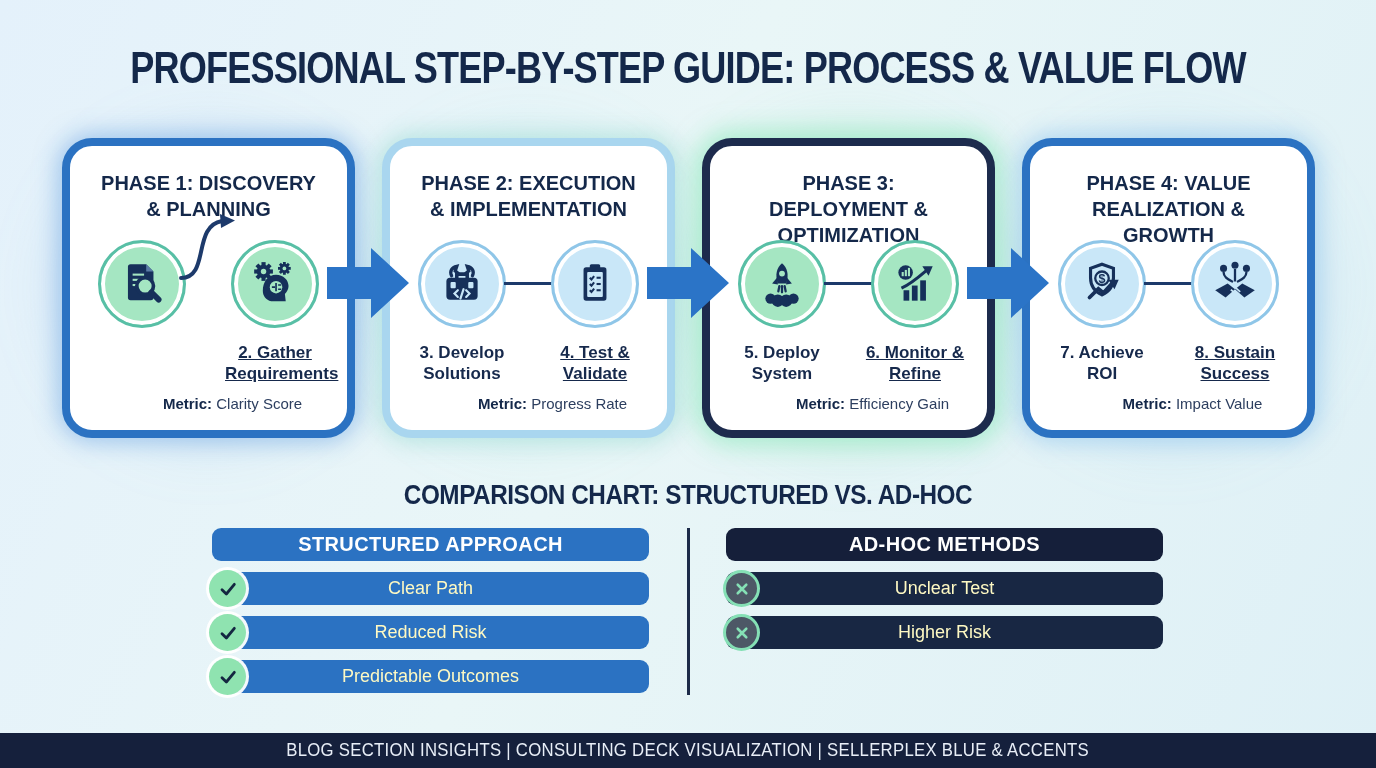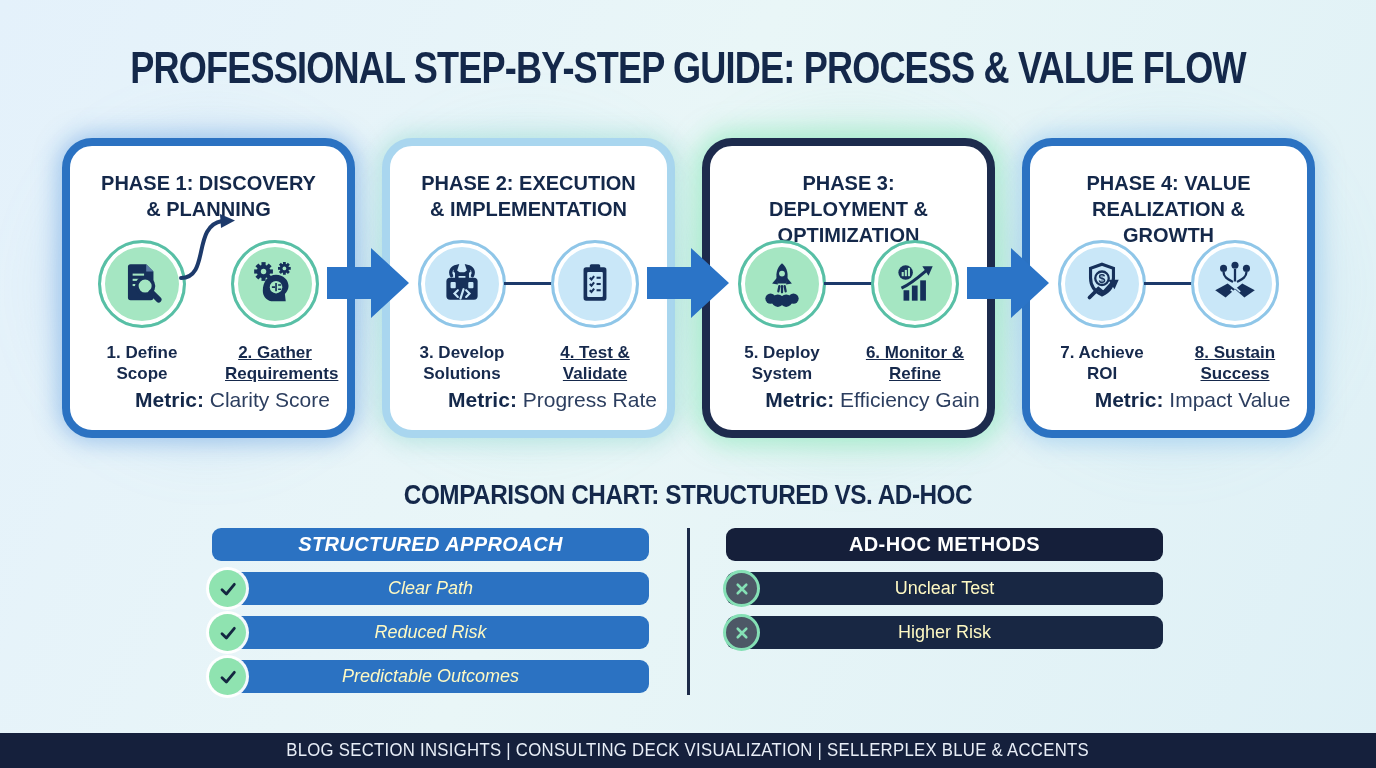--- a/index.html
+++ b/index.html
@@ -55,38 +55,38 @@
   .circle.blue{border-color:var(--sky-ring);background:var(--sky);}
   .connector{position:absolute;top:136px;left:114px;width:49px;height:3px;background:var(--connector);}
   .curve-arrow{position:absolute;left:108px;top:66px;width:60px;height:76px;}
   .step-label{
     position:absolute;top:196px;width:100px;
     font-size:17px;font-weight:bold;line-height:1.25;color:#16294C;text-align:center;
   }
   .step-label.sl1{left:22px;} .step-label.sl2{right:22px;text-decoration:underline;}
   .metric{
     position:absolute;bottom:18px;left:0;right:0;text-align:center;
-    font-size:21px;color:#2C3E5F;margin-left:48px;
+    font-size:15px;color:#2C3E5F;margin-left:48px;
   }
   .metric b{color:var(--text-navy);}
 
   .flow-arrow{position:absolute;top:240px;width:82px;height:86px;z-index:3;}
   .fa1{left:327px;} .fa2{left:647px;} .fa3{left:967px;}
 
   .comp-title{
     position:absolute;top:480px;left:0;width:100%;margin:0;text-align:center;
     font-size:27px;font-weight:bold;color:var(--text-navy);letter-spacing:-.5px;transform:scaleX(.9);z-index:2;
   }
   .comp-col{position:absolute;top:528px;width:437px;z-index:2;}
   .comp-col.left{left:212px;} .comp-col.right{left:726px;}
   .comp-header{
     height:33px;border-radius:9px;display:flex;align-items:center;justify-content:center;
     color:#fff;font-size:20px;font-weight:bold;letter-spacing:.4px;
   }
-  .blue-bg{background:var(--primary-blue);font-style:italic;}
+  .blue-bg{background:var(--primary-blue);}
   .navy-bg{background:var(--row-navy);}
   .comp-header.navy-bg{background:#151F3A;}
   .comp-row{
     position:relative;height:33px;margin-top:11px;border-radius:9px;
     display:flex;align-items:center;justify-content:center;
     color:#fef9c3;font-size:18px;
   }
   .comp-row:first-of-type{margin-top:12px;}
   .badge{
     position:absolute;left:-3px;top:-2px;width:37px;height:37px;border-radius:50%;box-sizing:border-box;
@@ -149,21 +149,20 @@
             <rect x="-2" y="-9" width="4" height="18" transform="rotate(90)"></rect>
             <rect x="-2" y="-9" width="4" height="18" transform="rotate(135)"></rect>
           <circle r="6.5"></circle>
             <circle r="2.6" fill="#A5E6C2"></circle>
         </g>
         <path d="M25 15 c7 0 12 5 12 11 0 3 -1.5 5.5 -3.5 7.5 l.8 7 h-14 c-5 -1 -8 -5 -8 -10 0 -9 5 -15.5 12.7 -15.5 z" fill="#16305A"></path>
         <circle cx="25" cy="27" r="6" fill="#A5E6C2"></circle>
         <path d="M21 27 h3 m1 -4 v8 m2 -6 h3 m-3 4 h3" stroke="#16305A" stroke-width="1.6" fill="none"></path>
       </svg>
     </div>
-    <div class="step-label sl1">1. Define Scope</div>
     <div class="step-label sl2">2. Gather Requirements</div>
     <div class="metric"><b>Metric:</b>&nbsp;<span>Clarity Score</span></div>
   </section>
 
   <svg class="flow-arrow fa1" viewBox="0 0 82 86">
       <polygon points="0,27 44,27 44,8 82,43 44,78 44,59 0,59" fill="#2B74C7"></polygon>
     </svg>
 
   <section class="phase-card pc2">
     <h2 class="phase-title">PHASE 2: EXECUTION &amp; IMPLEMENTATION</h2>

